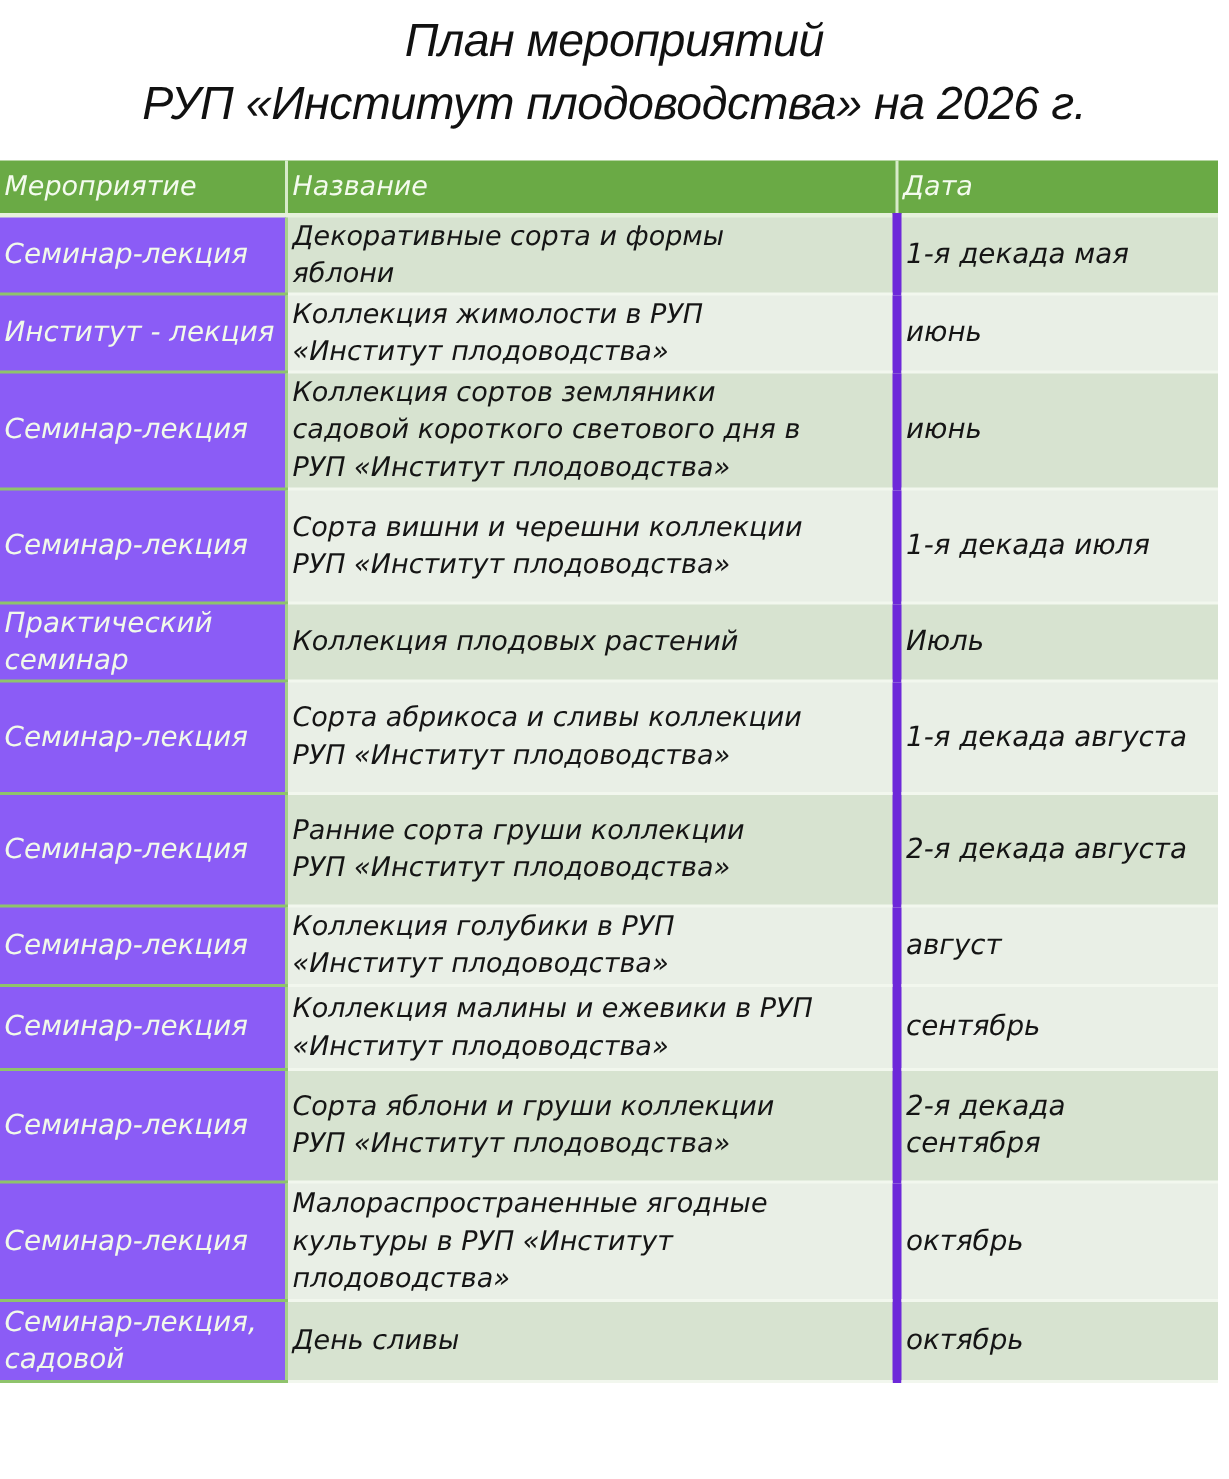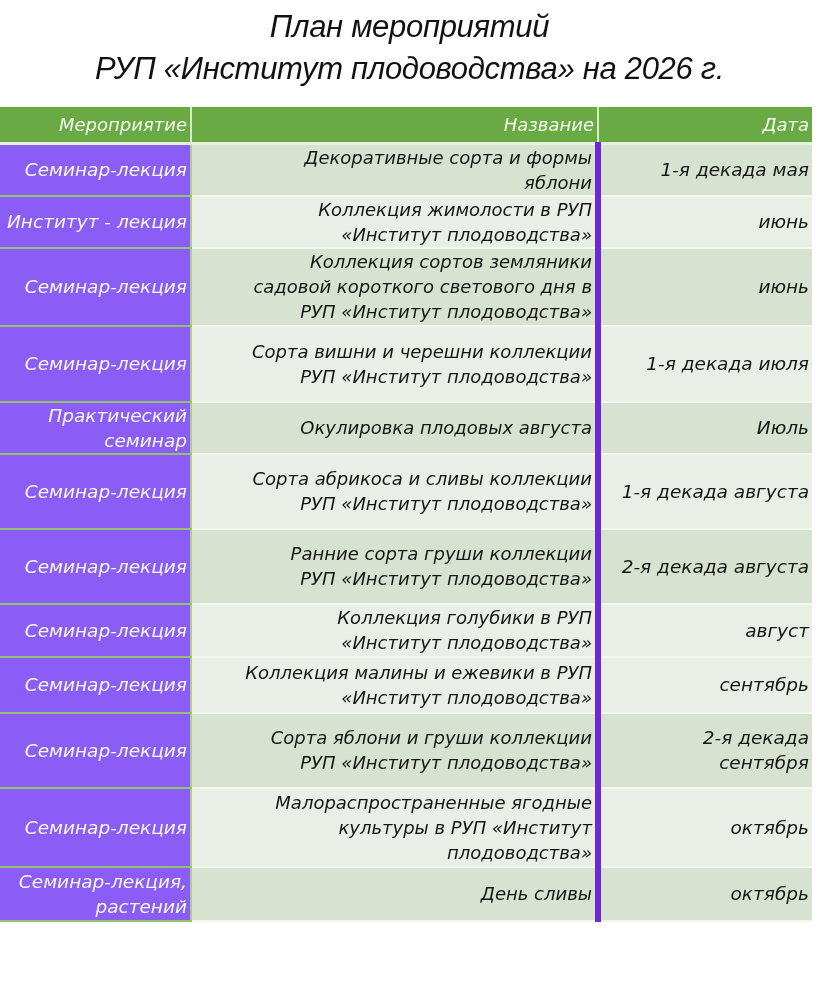--- a/index.html
+++ b/index.html
@@ -31,21 +31,21 @@
     .table {
       position: absolute;
       left: 0;
       top: 107px;
       width: 812px;
       border-collapse: collapse;
       table-layout: fixed;
     }
     .table th, .table td {
       padding: 0 3px;
-      text-align: right;
+      text-align: left;
       vertical-align: middle;
       font-style: italic;
       line-height: 25px;
       box-sizing: border-box;
     }
     .table th {
       background: #6aaa45;
       color: #f4fbee;
       font-weight: normal;
       font-size: 18px;
@@ -144,21 +144,21 @@
         <td class="date">
           <div>1-я декада июля</div>
         </td>
       </tr>
       <tr class="odd" style="height: 52px;">
         <td class="type">
           <div>Практический</div>
           <div>семинар</div>
         </td>
         <td class="name">
-          <div>Окулировка плодовых августа</div>
+          <div>Коллекция плодовых растений</div>
         </td>
         <td class="date">
           <div>Июль</div>
         </td>
       </tr>
       <tr class="even" style="height: 75px;">
         <td class="type">
           <div>Семинар-лекция</div>
         </td>
         <td class="name">
@@ -227,21 +227,21 @@
           <div>культуры в РУП «Институт</div>
           <div>плодоводства»</div>
         </td>
         <td class="date">
           <div>октябрь</div>
         </td>
       </tr>
       <tr class="odd" style="height: 54px;">
         <td class="type">
           <div>Семинар-лекция,</div>
-          <div>растений</div>
+          <div>садовой</div>
         </td>
         <td class="name">
           <div>День сливы</div>
         </td>
         <td class="date">
           <div>октябрь</div>
         </td>
       </tr>
     </tbody>
 </table>

